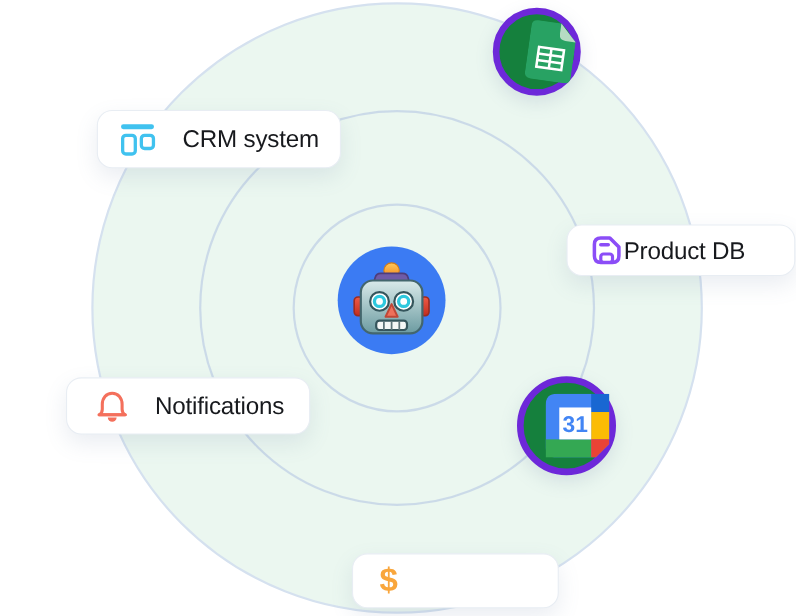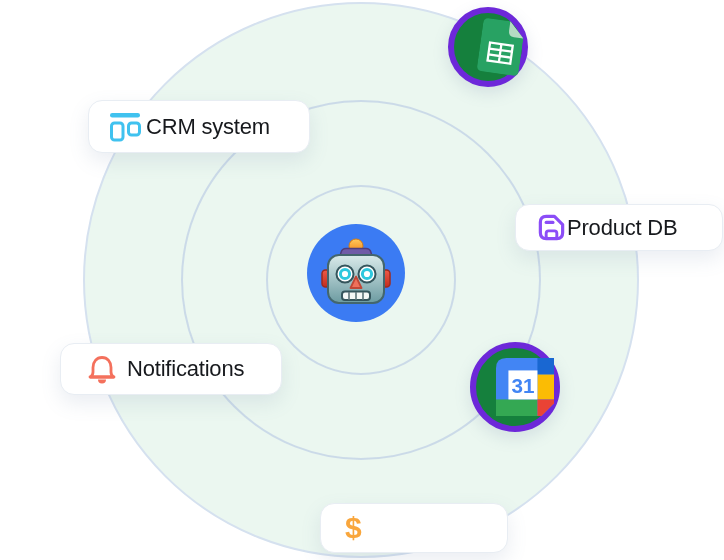--- a/index.html
+++ b/index.html
@@ -21,23 +21,23 @@
     background:#3B7BF3;display:flex;align-items:center;justify-content:center;
   }
   
   .pill{
     position:absolute;display:flex;align-items:center;box-sizing:border-box;
     background:#ffffff;border:1px solid #E8EDF3;border-radius:14px;
     box-shadow:0 8px 20px rgba(108,130,160,.14);
     color:#17191D;font-size:22px;font-weight:500;letter-spacing:-.2px;white-space:nowrap;
   }
   .pill .ico{display:flex;align-items:center;justify-content:center;flex:0 0 auto;}
-  .pill-crm{left:88px;top:100px;width:222px;height:53px;padding:0 20px;gap:4px;}
+  .pill-crm{left:88px;top:100px;width:222px;height:53px;padding:0 20px;gap:24px;}
   .pill-productdb{left:515px;top:204px;width:208px;height:47px;padding:0 20px;}
-  .pill-notifications{left:60px;top:343px;width:222px;height:52px;padding:0 26px;gap:10px;}
+  .pill-notifications{left:60px;top:343px;width:222px;height:52px;padding:0 26px;gap:24px;}
   .pill-ticketing{left:320px;top:503px;width:188px;height:50px;padding:0 24px;gap:18px;}
   .dollar{font-size:30px;font-weight:700;color:#F9A63C;line-height:1;}
   
   .badge{
     position:absolute;border-radius:50%;background:#15803d;border:6px solid #6d28d9;
     box-shadow:0 6px 16px rgba(108,130,160,.18);
     display:flex;align-items:center;justify-content:flex-end;box-sizing:border-box;
   }
   .badge-sheets{left:448px;top:7px;width:80px;height:80px;}
   .badge-calendar{left:470px;top:342px;width:90px;height:90px;}

